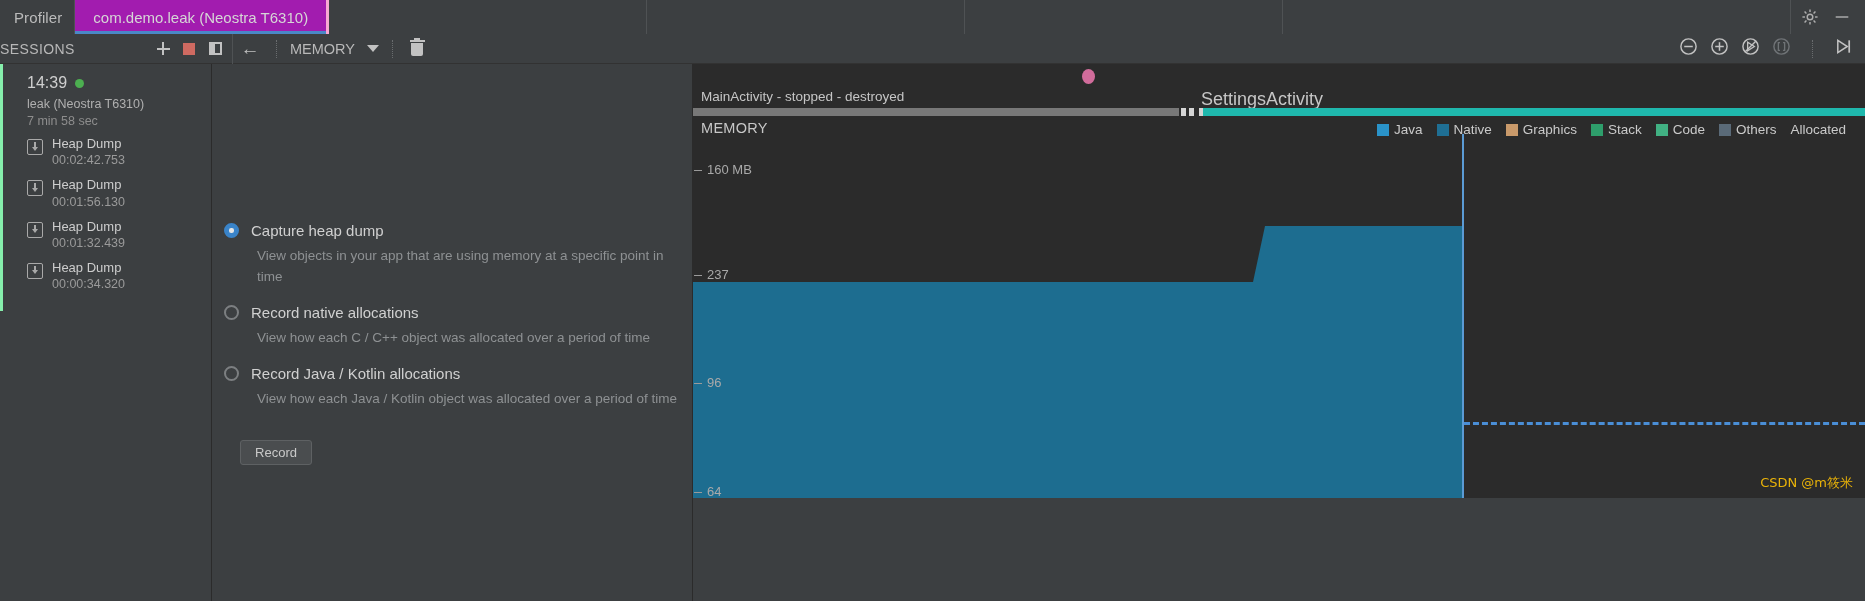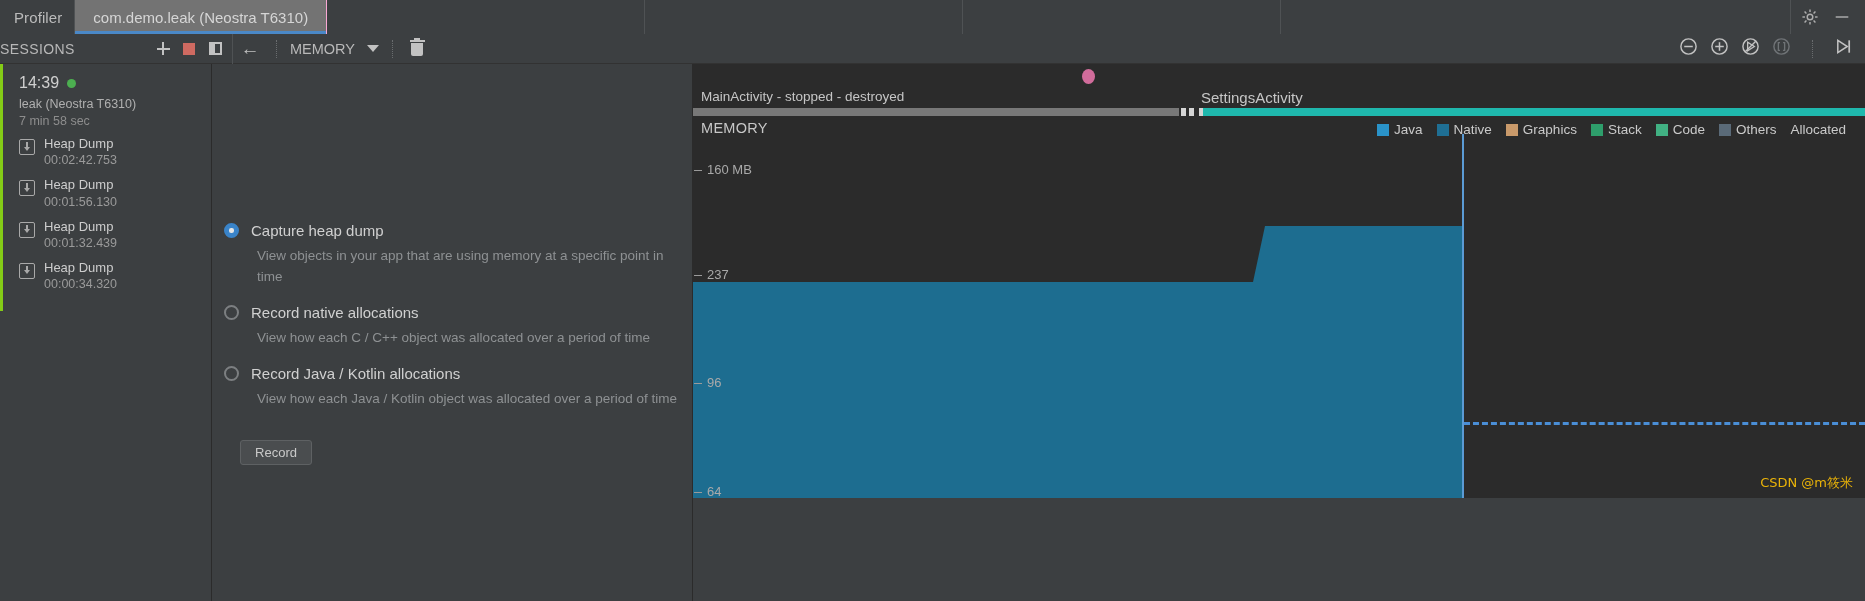--- a/index.html
+++ b/index.html
@@ -23,22 +23,22 @@
     padding: 0 12px 0 14px;
     font-size: 15px; color: #bbbbbb;
     letter-spacing: .1px;
   }
   .tb-tab {
     position: relative;
     display: flex; align-items: center;
     padding: 0 18px;
     font-size: 15px; color: #d6d6d6;
     border-left: 1px solid #4f5254;
-    border-right: 1px solid #f9a8d4;
-    background: #737373;
+    border-right: 3px solid #f9a8d4;
+    background: #a21caf;
   }
   .tb-tab .underline {
     position: absolute; left: 0; right: 0; bottom: 0; height: 3px;
     background: #4a88c7;
   }
   .tb-spacer { flex: 1; display: flex; }
   .tb-seg { border-right: 1px solid #4f5254; }
   .tb-seg.s1 { width: 318px; }
   .tb-seg.s2 { width: 318px; }
   .tb-seg.s3 { width: 318px; }
@@ -110,22 +110,22 @@
   .circ-ico { width: 19px; height: 19px; }
 
   
   .sessions {
     position: absolute; left: 0; top: 64px; width: 212px; height: 537px;
     background: #3c3f41;
     border-right: 1px solid #2b2b2b;
   }
   .session-card {
     position: relative;
-    padding: 10px 10px 10px 16px;
-    border-left: 3px solid #84cc16;
+    padding: 10px 10px 10px 24px;
+    border-left: 3px solid #86efac;
     background: #3c3f41;
   }
   .sess-row1 {
     display: flex; align-items: center; gap: 8px;
     font-size: 16px; color: #cfcfcf; margin-bottom: 5px;
   }
   .dot-green {
     width: 9px; height: 9px; border-radius: 50%; background: #4caf50;
   }
   .sess-sub { font-size: 12.5px; color: #b0b0b0; margin-bottom: 3px; }
@@ -190,21 +190,21 @@
   .evt-dot {
     position: absolute; left: 389px; top: 5px;
     width: 13px; height: 15px; border-radius: 50%; background: #d16c9b;
   }
   .evt-label-1 {
     position: absolute; left: 8px; top: 25px;
     font-size: 13.5px; color: #c6c6c6;
   }
   .evt-label-2 {
     position: absolute; left: 508px; top: 25px;
-    font-size: 15px; color: #c6c6c6;
+    font-size: 18px; color: #c6c6c6;
   }
   .lifebar-gray {
     position: absolute; left: 0; top: 44px; height: 8px; width: 486px;
     background: #787878;
   }
   .lifebar-tick {
     position: absolute; top: 44px; height: 8px; width: 5px; background: #d5d5d5;
   }
   .lifebar-teal {
     position: absolute; left: 510px; top: 44px; height: 8px; right: 0;

